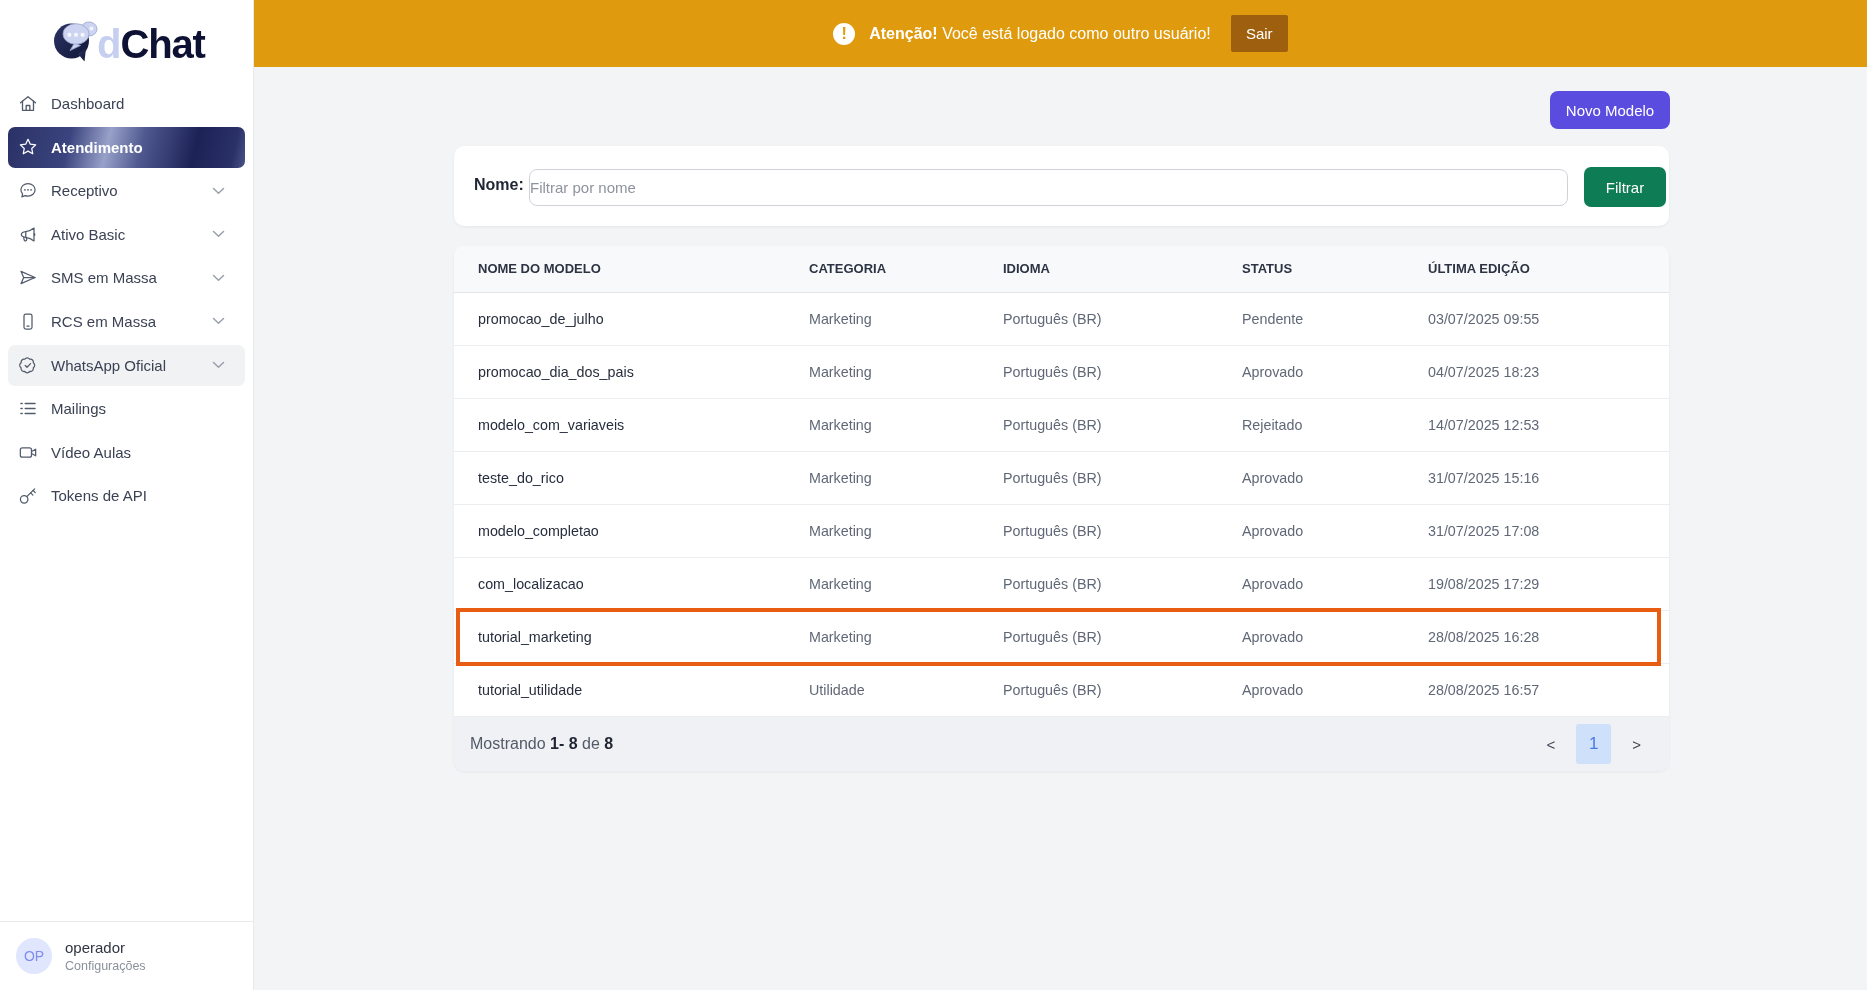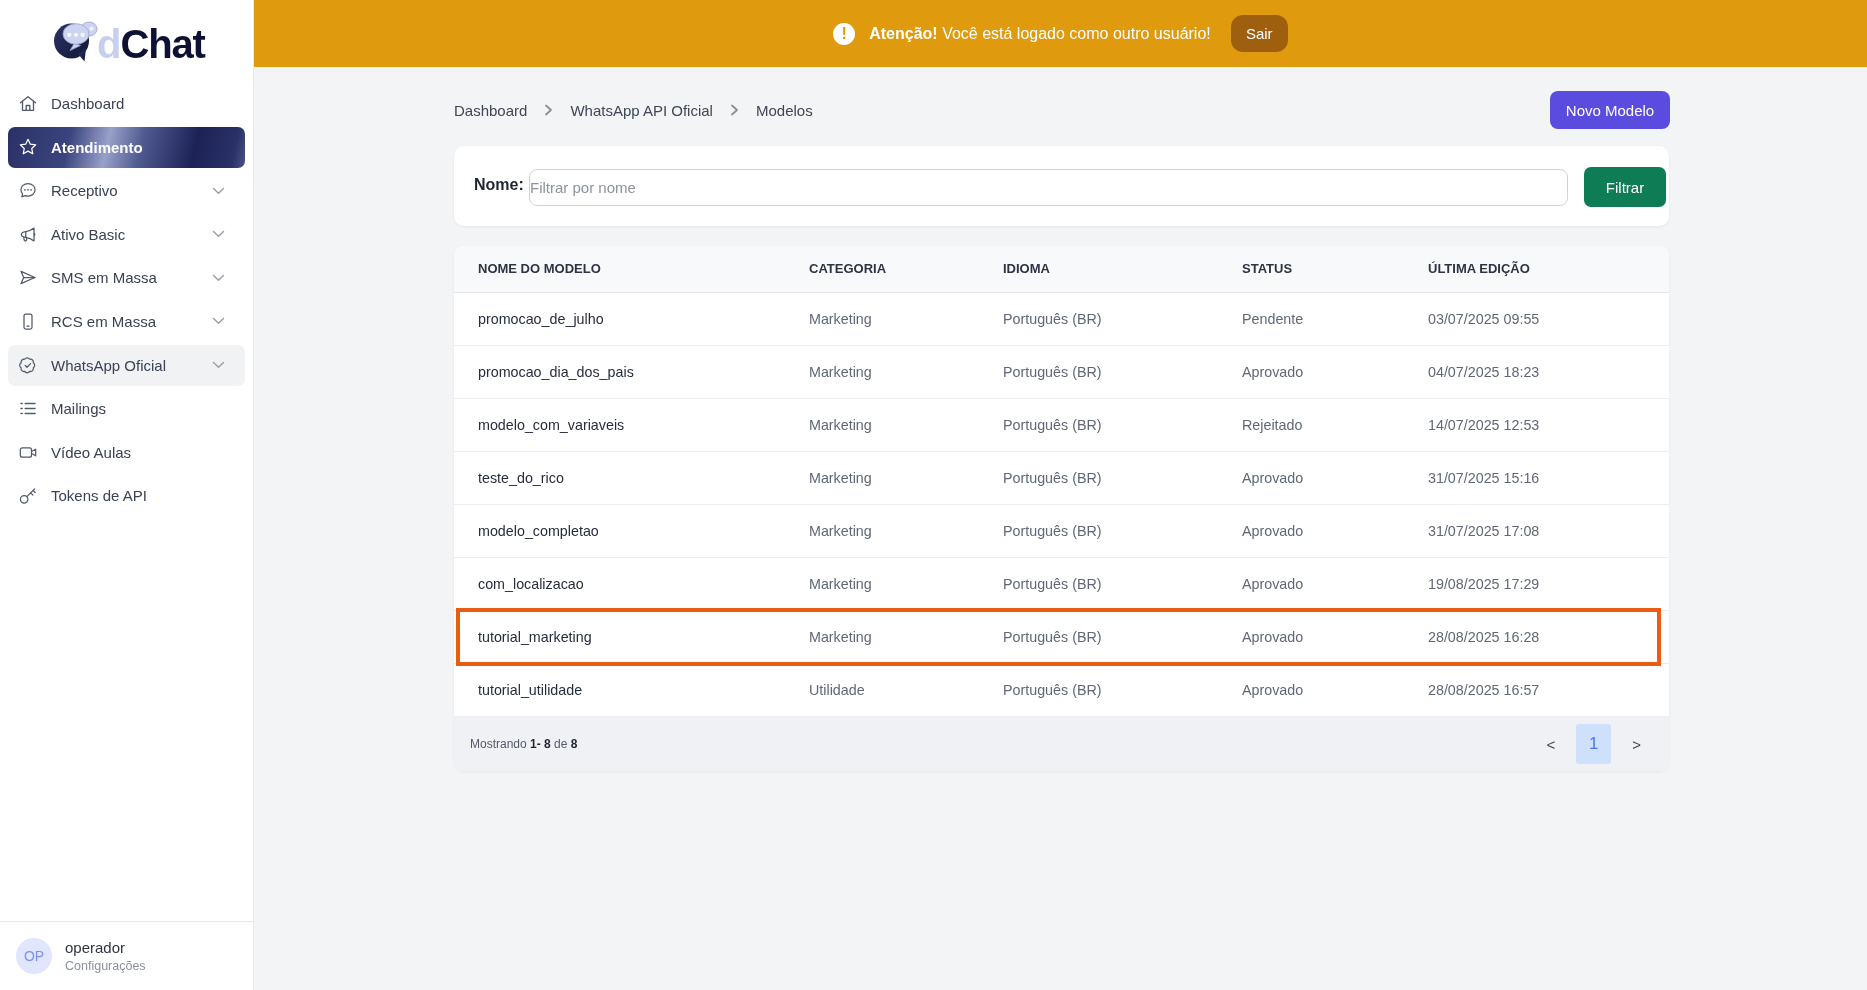--- a/index.html
+++ b/index.html
@@ -21,21 +21,21 @@
   .user { position:absolute; left:0; bottom:0; width:100%; height:69px; border-top:1px solid #e8e9eb; display:flex; align-items:center; padding-left:16px; }
   .avatar { width:36px; height:36px; border-radius:50%; background:#dfe6fd; color:#7f8df2; font-size:14px; display:flex; align-items:center; justify-content:center; }
   .uinfo { margin-left:13px; }
   .uname { font-size:15px; color:#2f3542; }
   .ucfg { font-size:12.5px; color:#8b919c; margin-top:3px; }
 
   
   .topbar { position:absolute; left:254px; top:0; right:0; height:67px; background:#e09a0d; display:flex; align-items:center; justify-content:center; }
   .warn-ic { width:22px; height:22px; border-radius:50%; background:#fff; color:#e09a0d; font-weight:bold; font-size:16px; display:flex; align-items:center; justify-content:center; margin-right:14px; }
   .topbar .msg { color:#fff; font-size:16px; }
-  .btn-sair { width:57px; height:37px; background:#9e5f0e; border-radius:12px; color:#fff; font-size:15px; display:flex; align-items:center; justify-content:center; margin-left:20px; }
+  .btn-sair { width:57px; height:37px; background:#9e5f0e; border-radius:2px; color:#fff; font-size:15px; display:flex; align-items:center; justify-content:center; margin-left:20px; }
 
   
   .content { position:absolute; left:254px; top:67px; right:0; bottom:0; }
   .crumbs { position:absolute; left:200px; top:24px; height:38px; display:flex; align-items:center; font-size:15px; color:#3f4654; }
   .crumbs .sep { margin:0 17px; display:flex; align-items:center; }
   .btn-novo { position:absolute; left:1296px; top:24px; width:120px; height:38px; background:#5b4ce0; border-radius:8px; color:#fff; font-size:15px; display:flex; align-items:center; justify-content:center; }
 
   .filter-card { position:absolute; left:200px; top:79px; width:1215px; height:80px; background:#fff; border-radius:10px; box-shadow:0 1px 3px rgba(20,25,40,.06); }
   .filter-card .lbl { position:absolute; left:20px; top:30px; font-size:16px; font-weight:bold; color:#1f2533; }
   .filter-card input { position:absolute; left:75px; top:23px; width:1039px; height:37px; border:1px solid #cfd3d9; border-radius:8px; padding:0 0; font-size:15px; font-family:"Liberation Sans", sans-serif; color:#333; outline:none; }
@@ -44,21 +44,21 @@
 
   .table-card { position:absolute; left:200px; top:179px; width:1215px; height:525px; background:#fff; border-radius:10px; box-shadow:0 1px 3px rgba(20,25,40,.06); }
   table { width:100%; border-collapse:collapse; table-layout:fixed; }
   col.c1{width:331px;} col.c2{width:194px;} col.c3{width:239px;} col.c4{width:186px;} col.c5{width:265px;}
   thead th { height:46px; background:#f8f9fb; text-align:left; padding-left:24px; font-size:13px; color:#2c3444; border-bottom:1px solid #e3e5e9; border-radius:0; }
   thead th:first-child { border-top-left-radius:10px; }
   thead th:last-child { border-top-right-radius:10px; }
   tbody td { height:53px; padding-left:24px; font-size:14.3px; color:#606877; border-bottom:1px solid #ecedf0; }
   tbody td:first-child { color:#262d3d; }
   .tfoot { position:absolute; left:0; bottom:0; width:100%; height:54px; background:#f0f1f4; border-bottom-left-radius:10px; border-bottom-right-radius:10px; display:flex; align-items:center; }
-  .mostrando { margin-left:16px; font-size:12px; color:#525a68; }
+  .mostrando { margin-left:16px; font-size:16px; color:#525a68; }
   .mostrando b { color:#1f2533; }
   .pager { margin-left:auto; margin-right:28px; display:flex; align-items:center; gap:21px; }
   .pg-arrow { font-size:15px; color:#3c4350; }
   .pg-num { width:35px; height:40px; background:#cfe0fa; color:#4b78e8; font-size:17px; border-radius:3px; display:flex; align-items:center; justify-content:center; }
   .hl { position:absolute; left:2px; top:362px; width:1205px; height:58px; border:4px solid #e95d13; pointer-events:none; }
 </style>
 </head>
 <body>
 
 <div class="sidebar">
@@ -184,29 +184,20 @@
   </div>
 </div>
 
 <div class="topbar">
   <span class="warn-ic">!</span>
   <span class="msg"><b>Atenção!</b> Você está logado como outro usuário!</span>
   <span class="btn-sair">Sair</span>
 </div>
 
 <div class="content">
-  <div class="crumbs">Dashboard<span class="sep">
-        <svg width="9" height="12" viewBox="0 0 9 12" fill="none" stroke="#868d99" stroke-width="1.7" stroke-linecap="round" stroke-linejoin="round">
-          <path d="M2 1.5 L7 6 L2 10.5"></path>
-        </svg>
-      </span>WhatsApp API Oficial<span class="sep">
-        <svg width="9" height="12" viewBox="0 0 9 12" fill="none" stroke="#868d99" stroke-width="1.7" stroke-linecap="round" stroke-linejoin="round">
-          <path d="M2 1.5 L7 6 L2 10.5"></path>
-        </svg>
-      </span>Modelos</div>
   <div class="btn-novo">Novo Modelo</div>
 
   <div class="filter-card">
     <span class="lbl">Nome:</span>
     <input type="text" placeholder="Filtrar por nome" style="">
     <span class="btn-filtrar">Filtrar</span>
   </div>
 
   <div class="table-card">
     <table>

